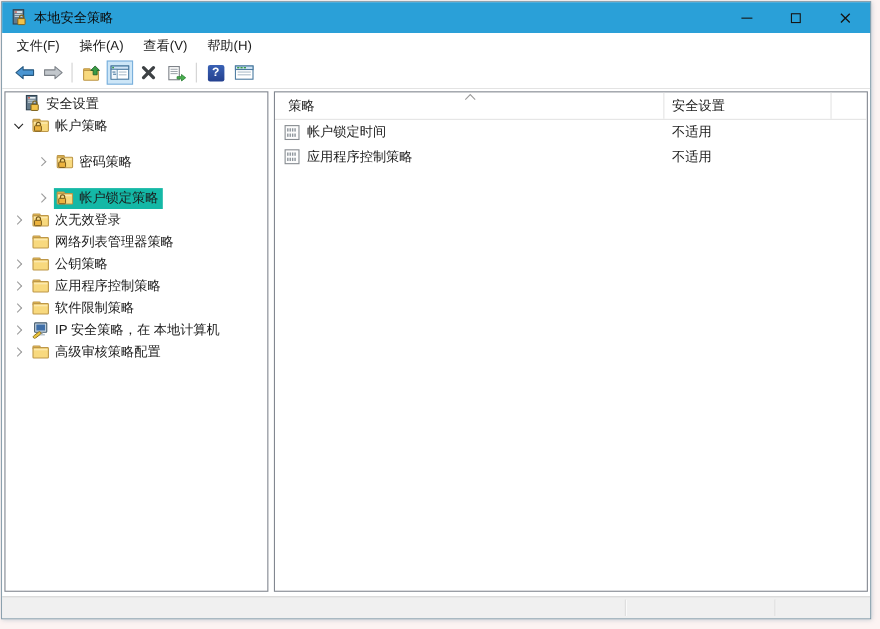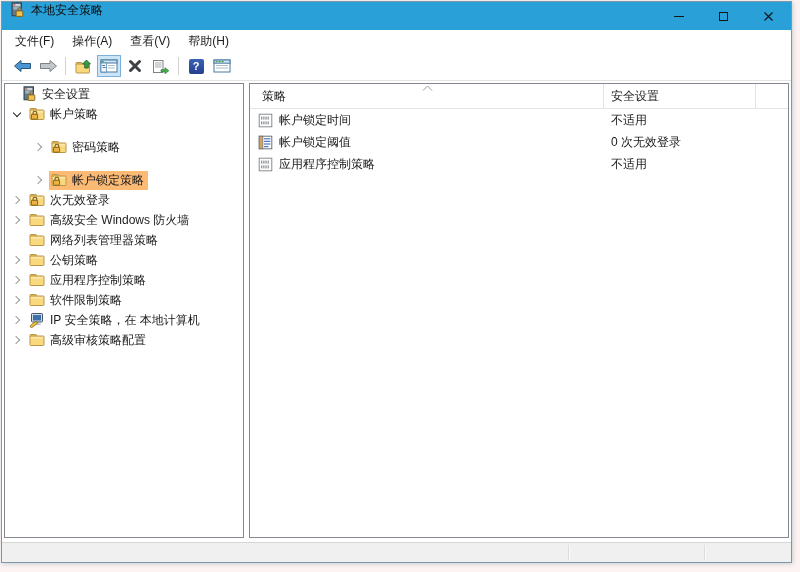--- a/index.html
+++ b/index.html
@@ -1,21 +1,21 @@
 <!DOCTYPE html>
 <html><head>
 <meta charset="utf-8">
 <style>
   html,body{margin:0;padding:0;}
   body{font-family:"Liberation Sans","DejaVu Sans",sans-serif;font-size:12px;color:#1b1b1b;cursor:default;}
   .stage{position:relative;width:800px;height:572px;overflow:hidden;background:#fcf3f2;}
   .window{position:absolute;left:1px;top:1px;width:789px;height:560px;background:#fff;
           border:1px solid #7f98a6;box-shadow:1px 1px 4px rgba(110,140,160,.35);}
   
-  .titlebar{position:absolute;left:0;top:0;right:0;height:28px;background:#2aa0d8;display:flex;padding-left:7px;box-sizing:border-box;}
+  .titlebar{position:absolute;left:0;top:0;right:0;height:28px;background:#2aa0d8;display:flex;align-items:center;padding-left:7px;box-sizing:border-box;}
   .titlebar .title{margin-left:6px;color:#0c0c0c;}
   .win-controls{margin-left:auto;display:flex;height:28px;}
   .wc{width:45px;height:28px;display:flex;align-items:center;justify-content:center;}
   .glyph-min{width:10px;height:1px;background:#151515;}
   .glyph-max{width:9px;height:9px;border:1px solid #151515;box-sizing:border-box;}
   
   .menubar{position:absolute;left:0;top:28px;right:0;height:22px;background:#fff;display:flex;align-items:center;padding-left:4px;}
   .menu-item{padding:1px 9px;}
   
   .toolbar{position:absolute;left:0;top:50px;right:0;height:29px;background:#fff;border-bottom:1px solid #e3e3e3;
@@ -31,21 +31,21 @@
   .list-pane{position:absolute;left:247px;top:2px;right:2px;height:453px;background:#fff;border:1px solid #828790;overflow:hidden;}
   
   .trow{height:20px;display:flex;align-items:center;}
   .trow.lvl0{padding-left:12px;}
   .trow.lvl1{padding-left:4px;text-align:center;}
   .trow.lvl2{padding-left:26px;margin-top:13px;}
   .chev{width:16px;height:16px;flex:0 0 16px;display:flex;align-items:center;justify-content:center;}
   .chev.collapsed::before{content:"";width:5px;height:5px;border-right:1.3px solid #9b9b9b;border-top:1.3px solid #9b9b9b;transform:rotate(45deg);margin-right:2px;}
   .chev.expanded::before{content:"";width:5px;height:5px;border-right:1.3px solid #222;border-bottom:1.3px solid #222;transform:rotate(45deg);margin-top:-2px;}
   .rc{display:inline-flex;align-items:center;padding:1px 4px 1px 2px;margin-left:2px;}
-  .rc.selected{background:#fdba74;}
+  .rc.selected{background:#14b8a6;}
   .tlabel{margin-left:5px;white-space:nowrap;}
   .ticon{width:16px;height:16px;flex:0 0 16px;}
   
   .list-header{position:relative;height:24px;border-bottom:1px solid #e4e4e4;text-decoration:underline;}
   .hcol1{position:absolute;left:12px;top:0;line-height:24px;}
   .hcol2{position:absolute;left:361px;top:0;line-height:24px;}
   .hdiv1{position:absolute;left:353px;top:0;bottom:0;width:1px;background:#e4e4e4;}
   .hdiv2{position:absolute;left:505px;top:0;bottom:0;width:1px;background:#e4e4e4;}
   .sort{position:absolute;left:172px;top:1px;}
   .lrow{position:relative;height:22px;display:flex;align-items:center;padding-left:8px;}
@@ -247,29 +247,20 @@
         <div class="trow lvl1">
           <span class="chev collapsed"></span>
           <span class="rc">
               <svg class="ticon">
                 <use href="#i-folder-lock"></use>
               </svg>
               <span class="tlabel">次无效登录</span>
             </span>
         </div>
         <div class="trow lvl1">
-          <span class="chev collapsed"></span>
-          <span class="rc">
-              <svg class="ticon">
-                <use href="#i-folder"></use>
-              </svg>
-              <span class="tlabel">高级安全 Windows 防火墙</span>
-            </span>
-        </div>
-        <div class="trow lvl1">
           <span class="chev"></span>
           <span class="rc">
               <svg class="ticon">
                 <use href="#i-folder"></use>
               </svg>
               <span class="tlabel">网络列表管理器策略</span>
             </span>
         </div>
         <div class="trow lvl1">
           <span class="chev collapsed"></span>
@@ -330,27 +321,20 @@
         </div>
         <div class="lrow">
           <svg class="picon">
               <use href="#i-pol-u"></use>
             </svg>
           <span class="plabel">帐户锁定时间</span>
           <span class="cell-setting">不适用</span>
         </div>
         <div class="lrow">
           <svg class="picon">
-              <use href="#i-pol-d"></use>
-            </svg>
-          <span class="plabel">帐户锁定阈值</span>
-          <span class="cell-setting">0 次无效登录</span>
-        </div>
-        <div class="lrow">
-          <svg class="picon">
               <use href="#i-pol-u"></use>
             </svg>
           <span class="plabel">应用程序控制策略</span>
           <span class="cell-setting">不适用</span>
         </div>
       </div>
     </div>
 
     <div class="statusbar">
       <span class="sb-sep" style="left:566px;"></span>

